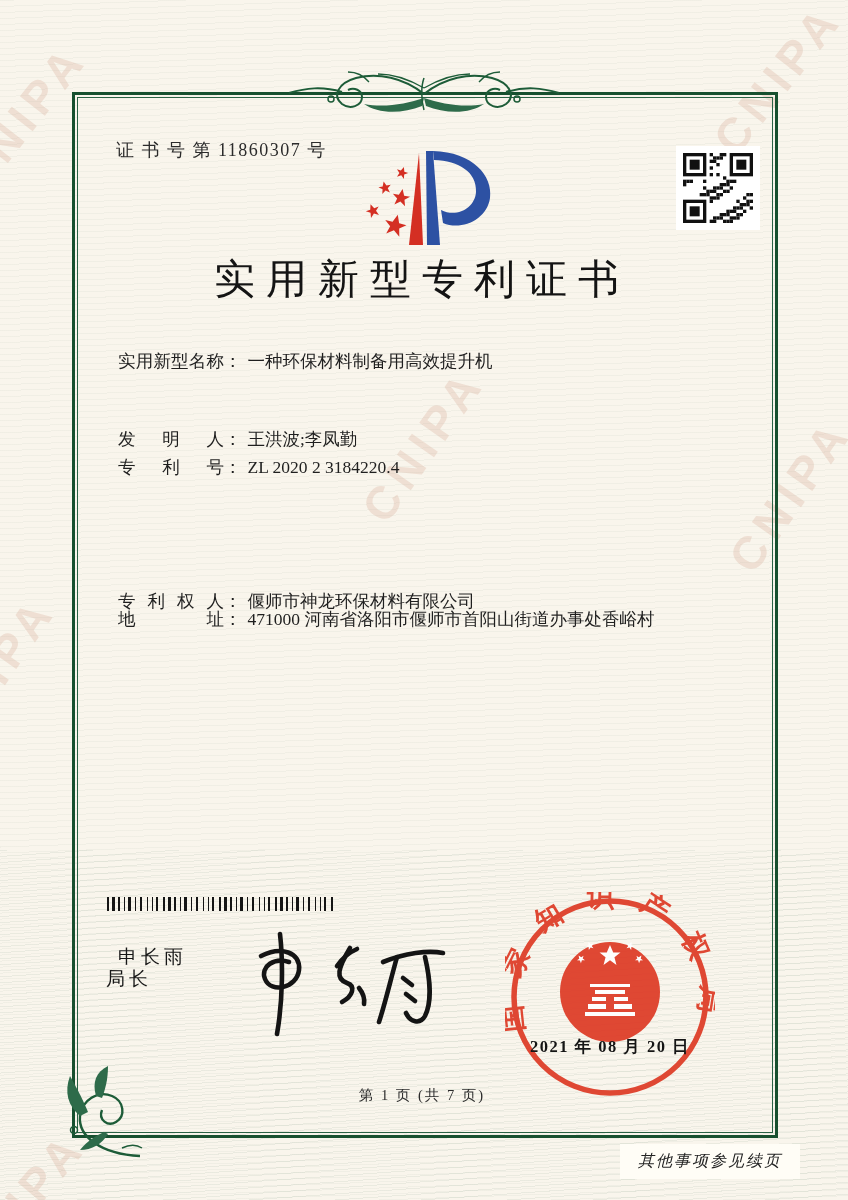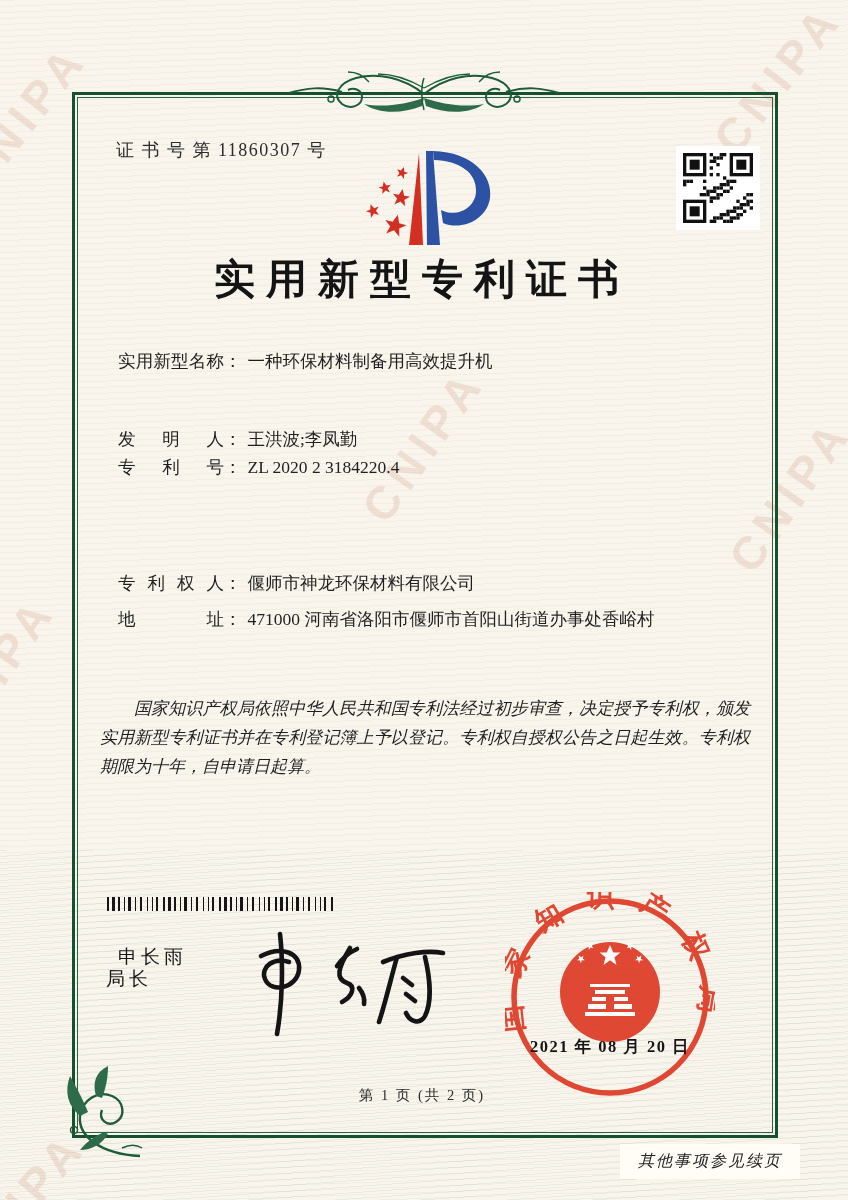--- a/index.html
+++ b/index.html
@@ -45,21 +45,21 @@
     position:absolute; left:116px; top:138px;
     font-size:18px; letter-spacing:1.5px; color:#2b2b2b;
   }
   #logo{ position:absolute; left:345px; top:138px; }
   #qr-box{
     position:absolute; left:676px; top:146px; width:84px; height:84px;
     background:#fff; display:flex; align-items:center; justify-content:center;
   }
   #title{
     position:absolute; left:72px; top:252px; width:700px;
-    text-align:center; font-size:41px; font-weight:bold;
+    text-align:center; font-size:41px; font-weight:normal;
     letter-spacing:11px; color:#141414;
   }
   
   .row{
     position:absolute; left:118px; font-size:17.5px; line-height:22px;
     white-space:nowrap; color:#1f1f1f;font-family:Liberation Serif, serif;
   }
   .flabel{
     display:inline-block; width:106px;
     text-align:justify; text-align-last:justify; vertical-align:baseline;
@@ -267,29 +267,28 @@
 
   <div class="row" style="top:350px;">
     <span class="flabel">实用新型名称</span><span class="colon">：</span><span>一种环保材料制备用高效提升机</span>
   </div>
   <div class="row" style="top:428px;">
     <span class="flabel">发明人</span><span class="colon">：</span><span>王洪波;李凤勤</span>
   </div>
   <div class="row" style="top:456px;">
     <span class="flabel">专利号</span><span class="colon">：</span><span>ZL 2020 2 3184220.4</span>
   </div>
-  <div class="row" style="top:572px;">
+  <div class="row" style="top:590px;">
     <span class="flabel">专利权人</span><span class="colon">：</span><span>偃师市神龙环保材料有限公司</span>
   </div>
   <div class="row" style="top:608px;">
     <span class="flabel">地址</span><span class="colon">：</span><span>471000 河南省洛阳市偃师市首阳山街道办事处香峪村</span>
   </div>
 
   <div id="paras">
-    <p>国家知识产权局依照中华人民共和国专利法经过初步审查，决定授予专利权，颁发实用新型专利证书并在专利登记簿上予以登记。专利权自授权公告之日起生效。专利权期限为十年，自申请日起算。</p>
   </div>
 
   <svg id="barcode" width="232" height="14" viewBox="0 0 232 14">
       <rect x="0" y="0" width="2" height="14" fill="#151515"></rect>
       <rect x="5" y="0" width="3" height="14" fill="#151515"></rect>
       <rect x="11" y="0" width="2" height="14" fill="#151515"></rect>
       <rect x="17" y="0" width="1" height="14" fill="#151515"></rect>
       <rect x="21" y="0" width="3" height="14" fill="#151515"></rect>
       <rect x="28" y="0" width="1" height="14" fill="#151515"></rect>
       <rect x="33" y="0" width="2" height="14" fill="#151515"></rect>
@@ -370,19 +369,19 @@
           <rect x="87" y="105" width="36" height="4"></rect>
           <rect x="83" y="112" width="44" height="5"></rect>
           <rect x="80" y="120" width="50" height="4"></rect>
           <rect x="101" y="105" width="8" height="14" fill="#de3b26"></rect>
         </g>
       </g>
     </g>
   </svg>
   <div id="seal-date">2021 年 08 月 20 日</div>
 
-  <div id="page-indicator">第 1 页 (共 2 页)</div>
+  <div id="page-indicator">第 1 页 (共 7 页)</div>
 
   <div id="continuation">
     <span>其他事项参见续页</span>
   </div>
 
 </div>
 
 </body></html>

